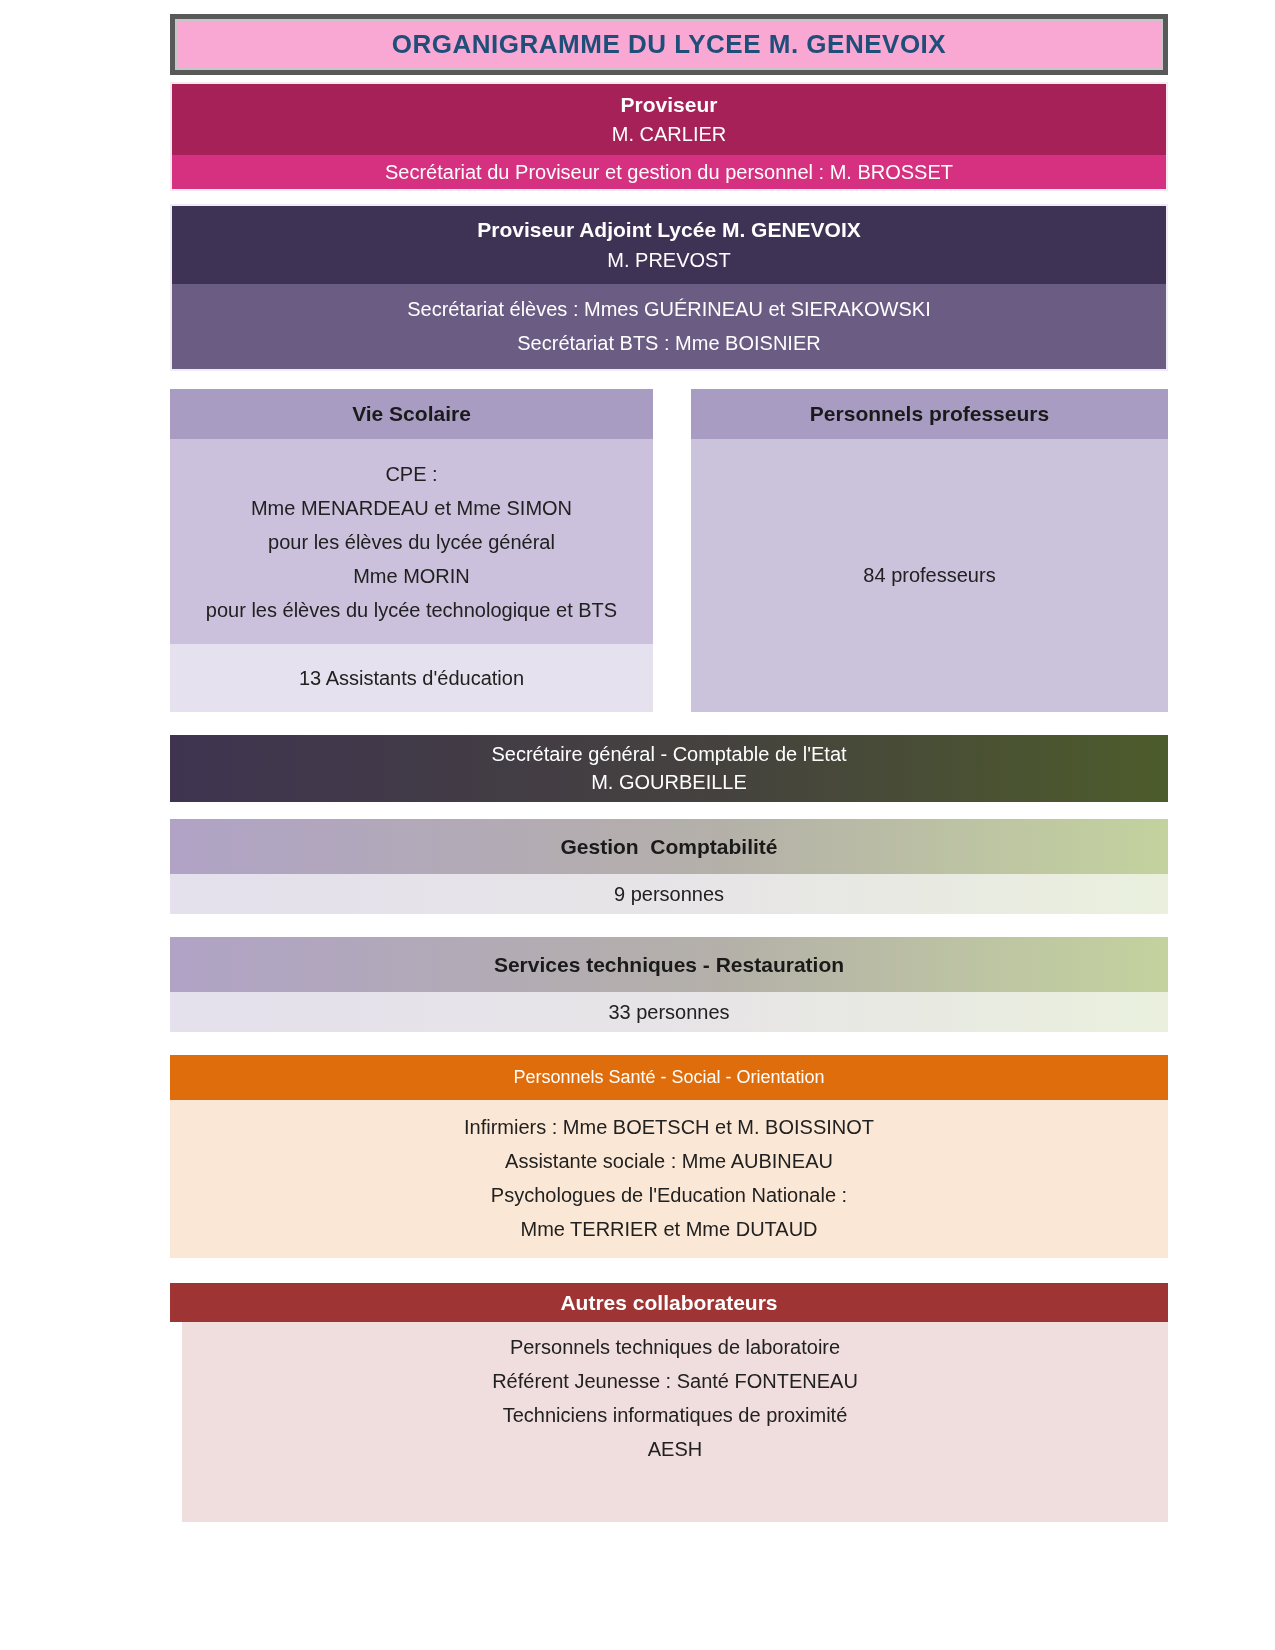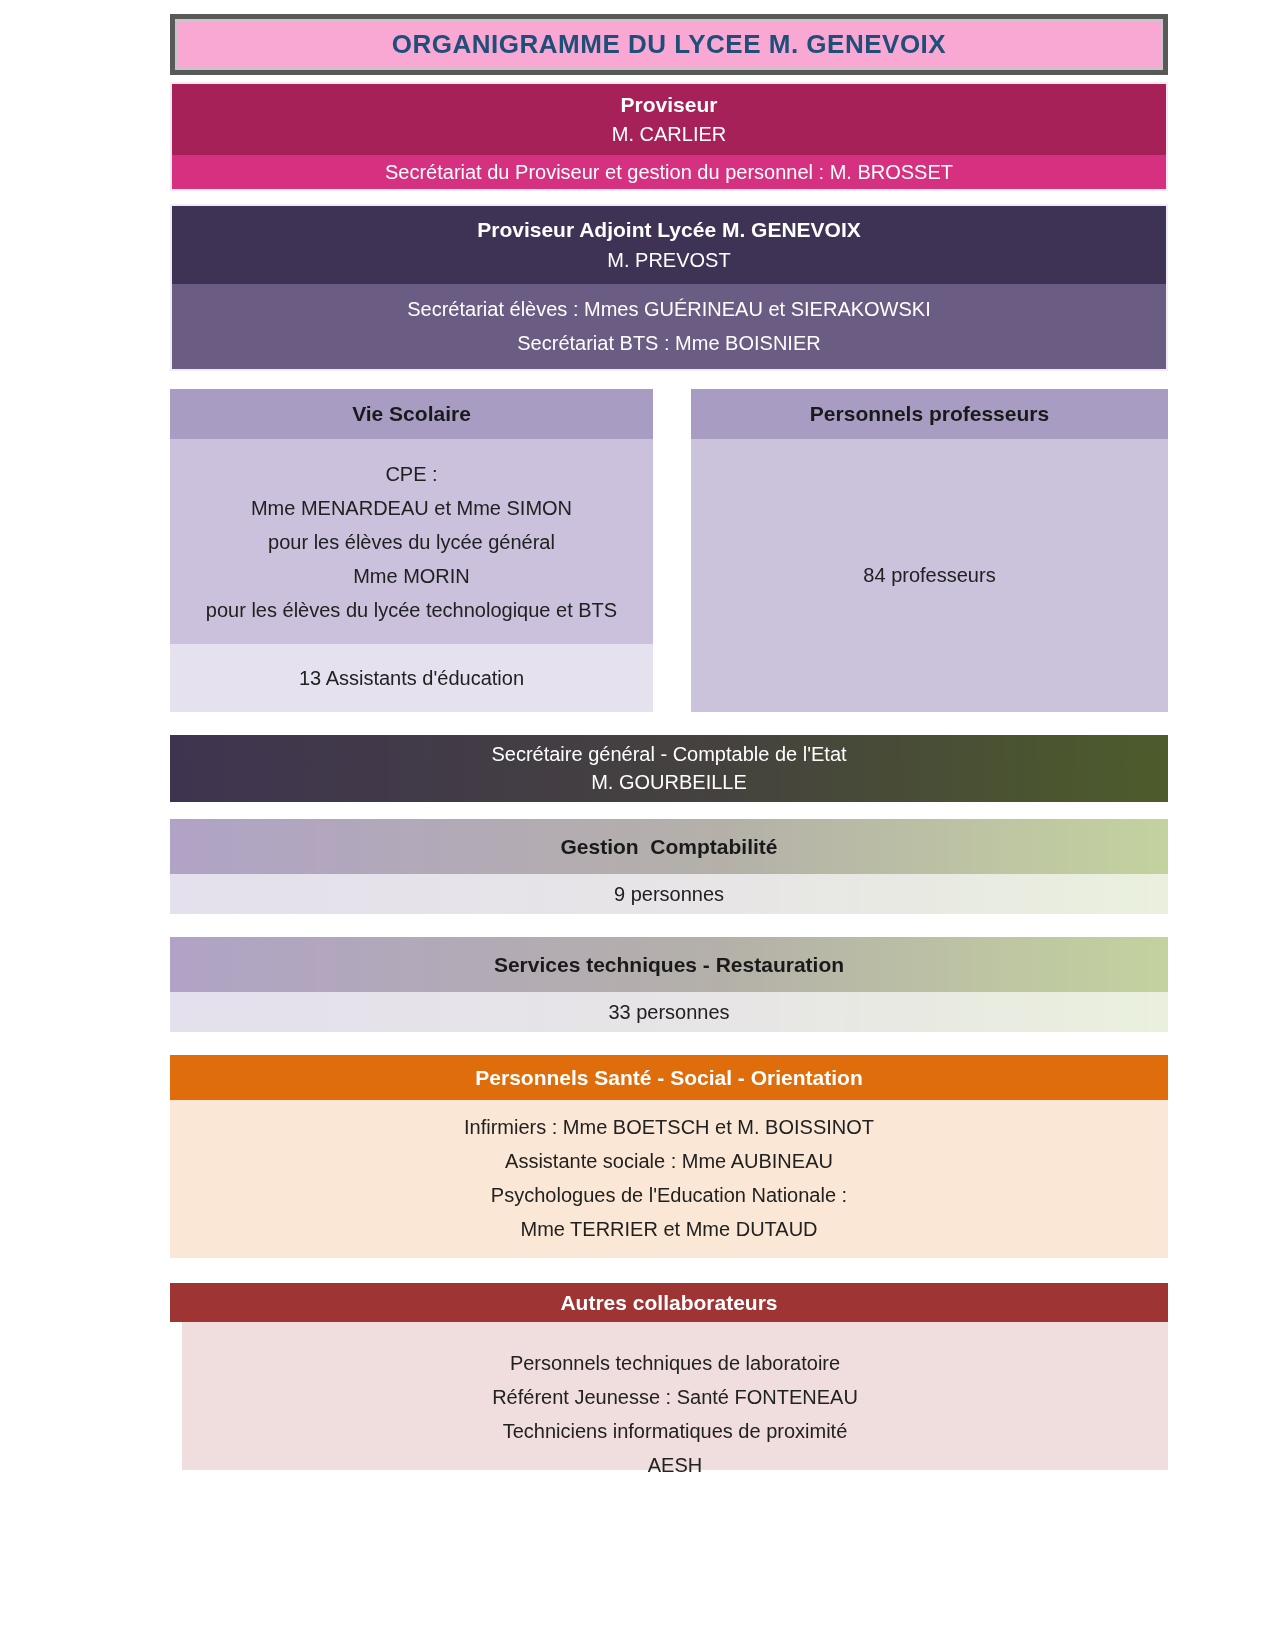--- a/index.html
+++ b/index.html
@@ -96,36 +96,36 @@
   .bar .bar-body {
     height:40px;
     background:linear-gradient(90deg,#e4e0ed 0%,#e7e5e6 55%,#eaf0dd 100%);
     font-size:20px;
     display:flex; align-items:center; justify-content:center;
   }
 
   
   .box-sante { margin-bottom:25px; }
   .box-sante .head {
-    height:45px; background:#e06d0b; color:#fff; font-size:21px; font-weight:bold;
+    height:45px; background:#e06d0b; color:#fff; font-size:18px; font-weight:normal;
     display:flex; align-items:center; justify-content:center;
   }
   .box-sante .body {
     height:158px; background:#fbe7d5; font-size:20px; line-height:34px;
     padding-top:10px; text-align:center;
   }
 
   
   .box-autres .head {
     height:39px; background:#9e3534; color:#fff; font-size:21px; font-weight:bold;
     display:flex; align-items:center; justify-content:center;
   }
   .box-autres .body {
-    height:148px; background:#f0dddd; font-size:20px; line-height:34px;
-    padding-top:24px; text-align:center;margin-left:12px;
+    height:200px; background:#f0dddd; font-size:20px; line-height:34px;
+    padding-top:8px; text-align:center;margin-left:12px;
   }
 </style>
 </head>
 <body>
 
 <div class="page">
   <div class="content">
 
     <div class="title-bar">
       <div class="t">ORGANIGRAMME DU LYCEE M. GENEVOIX</div>

